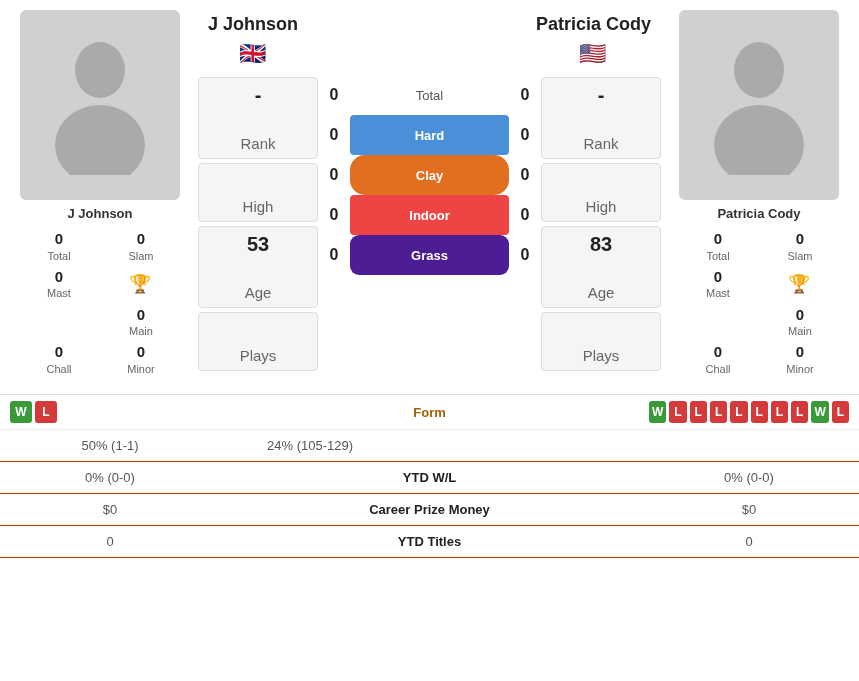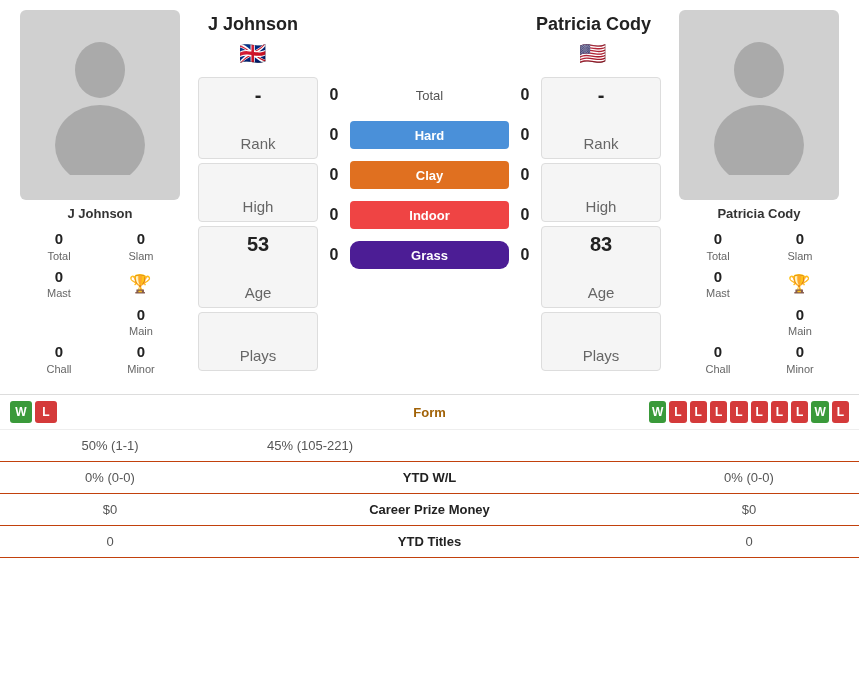--- a/index.html
+++ b/index.html
@@ -165,32 +165,32 @@
     .score-num {
       font-size: 16px;
       font-weight: bold;
       color: #222;
       width: 20px;
       text-align: center;
     }
 
     .surface-badge {
       flex: 1;
-      height: 28px;
+      height: 40px;
       border-radius: 4px;
       display: flex;
       align-items: center;
       justify-content: center;
       color: #fff;
       font-size: 13px;
       font-weight: bold;
     }
 
     .surface-hard { background: #4a90d9; }
-    .surface-clay { background: #e07020; }
+    .surface-clay { background: #e07020; border-radius: 15px; }
     .surface-indoor { background: #ef4444; }
     .surface-grass { background: #4c1d95; border-radius: 9px; }
 
     .total-label {
       flex: 1;
       text-align: center;
       font-size: 13px;
       color: #555;
     }
 
@@ -470,21 +470,21 @@
         <div class="form-badge badge-l">L</div>
         <div class="form-badge badge-l">L</div>
         <div class="form-badge badge-l">L</div>
         <div class="form-badge badge-w">W</div>
         <div class="form-badge badge-l">L</div>
       </div>
     </div>
 
     <div class="stat-row">
       <div class="stat-row-left">50% (1-1)</div>
-      <div class="stat-row-right">45% (105-221)</div>
+      <div class="stat-row-right">24% (105-129)</div>
     </div>
 
     <div class="stat-row">
       <div class="stat-row-left">0% (0-0)</div>
       <div class="stat-row-center">YTD W/L</div>
       <div class="stat-row-right">0% (0-0)</div>
     </div>
 
     <div class="stat-row">
       <div class="stat-row-left">$0</div>

